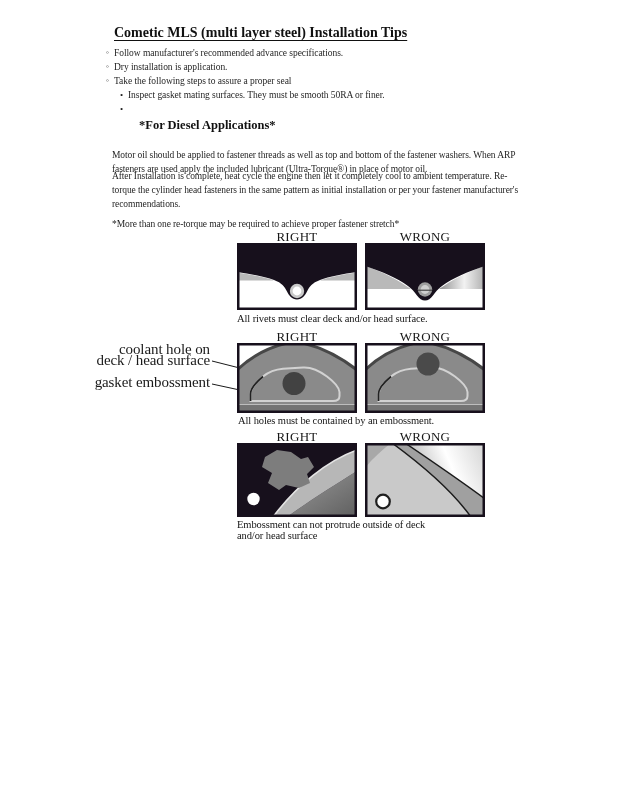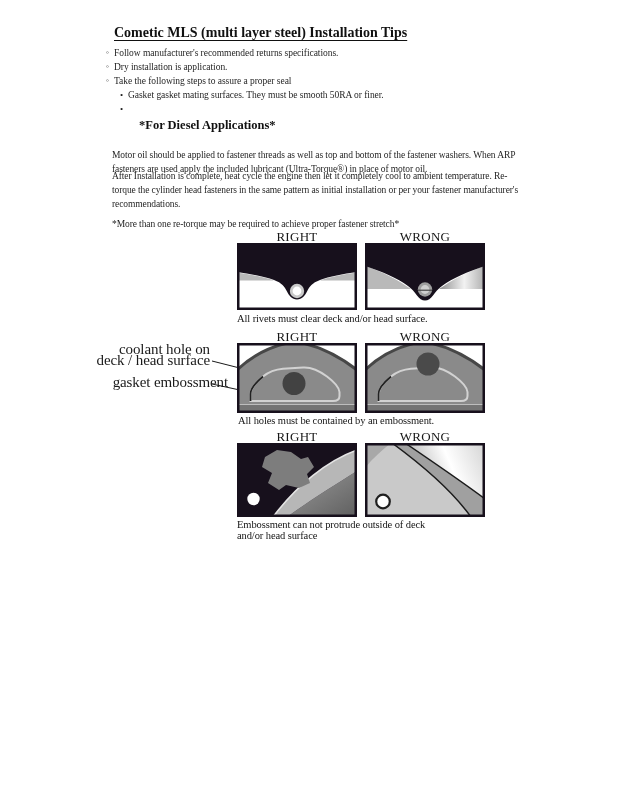--- a/index.html
+++ b/index.html
@@ -34,33 +34,33 @@
 </head>
 <body>
 
 <div class="page">
 
   <div class="abs doc-title">Cometic MLS (multi layer steel) Installation Tips</div>
 
   <div class="abs bullets">
     <div class="b-row">
       <span class="b-marker">◦</span>
-      <span>Follow manufacturer's recommended returns specifications.</span>
+      <span>Follow manufacturer's recommended advance specifications.</span>
     </div>
     <div class="b-row">
       <span class="b-marker">◦</span>
       <span>Dry installation is application.</span>
     </div>
     <div class="b-row">
       <span class="b-marker">◦</span>
       <span>Take the following steps to assure a proper seal</span>
     </div>
     <div class="b-row sub">
       <span class="b-marker">•</span>
-      <span>Gasket gasket mating surfaces.  They must be smooth 50RA or finer.</span>
+      <span>Inspect gasket mating surfaces.  They must be smooth 50RA or finer.</span>
     </div>
     <div class="b-row sub">
       <span class="b-marker">•</span>
     </div>
   </div>
 
   <div class="abs sec-head">*For Diesel Applications*</div>
   <div class="abs para p1">Motor oil should be applied to fastener threads as well as top and bottom of the fastener washers. When ARP fasteners are used apply the included lubricant (Ultra-Torque®) in place of motor oil.</div>
   <div class="abs para p2">After Installation is complete, heat cycle the engine then let it completely cool to ambient temperature. Re-torque the cylinder head fasteners in the same pattern as initial installation or per your fastener manufacturer's recommendations.</div>
   <div class="abs para p3">*More than one re-torque may be required to achieve proper fastener stretch*</div>
@@ -98,21 +98,21 @@
 
   <div class="abs dg-caption" style="left:237px;top:313px;">All rivets must clear deck and/or head surface.</div>
 
   <div class="abs dg-label" style="left:237px;top:329px;">RIGHT</div>
   <div class="abs dg-label" style="left:365px;top:329px;">WRONG</div>
 
   <div class="abs side-label" style="left:78px;top:344px;">
     <div>coolant hole on</div>
     <div>deck / head surface</div>
   </div>
-  <div class="abs side-label" style="left:96px;top:377px;">gasket embossment</div>
+  <div class="abs side-label" style="left:78px;top:377px;">gasket embossment</div>
 
   <svg class="abs" style="left:0;top:340px;" width="618" height="70">
     <line x1="212" y1="21" x2="291" y2="41" stroke="#1a1a1a" stroke-width="1"></line>
     <line x1="212" y1="44" x2="249" y2="52" stroke="#1a1a1a" stroke-width="1"></line>
   </svg>
 
   <svg class="abs panel" style="left:237px;top:343px;" width="120" height="70" viewBox="0 0 120 70">
     <rect x="0" y="0" width="120" height="70" fill="#8a8a8a"></rect>
     <rect x="0" y="61.5" width="120" height="8.5" fill="#747474"></rect>
     <path d="M0,61.5 H120" stroke="#bdbdbd" stroke-width="1.2"></path>

